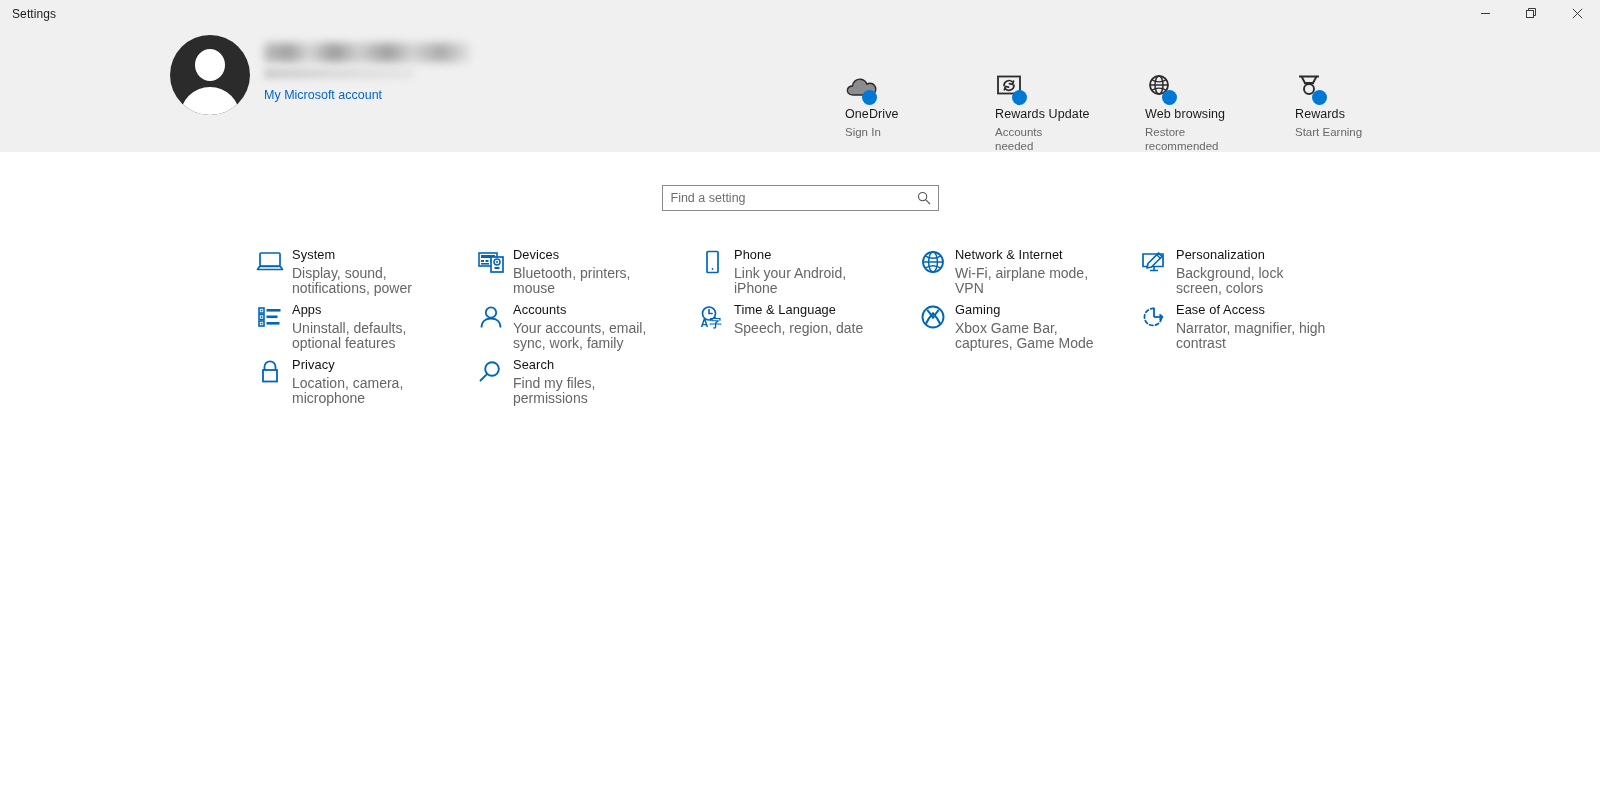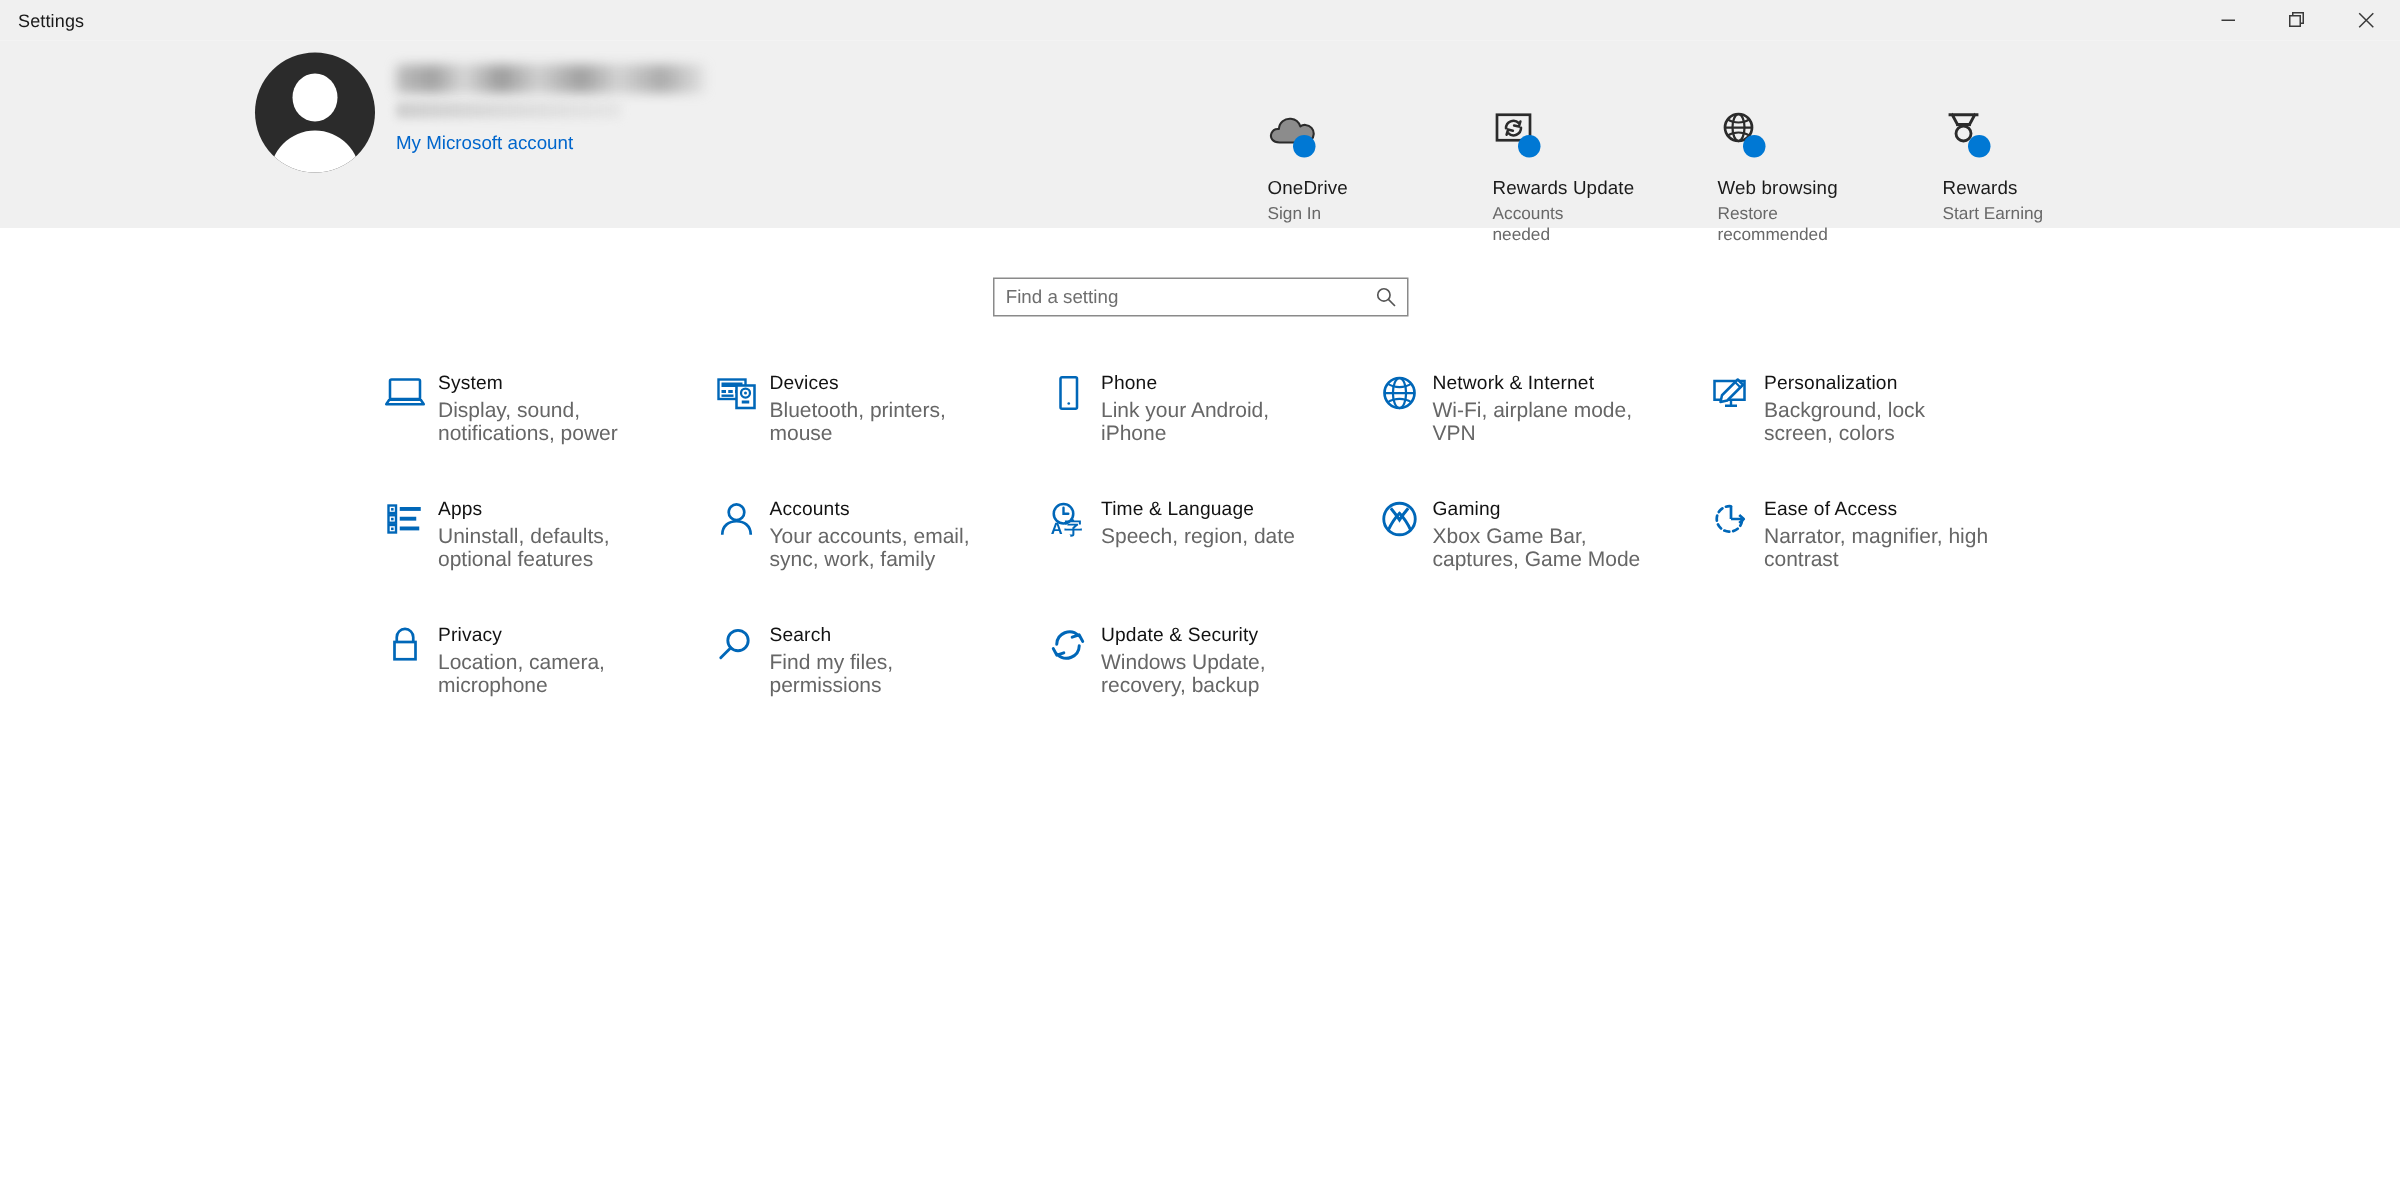--- a/index.html
+++ b/index.html
@@ -148,21 +148,20 @@
     position: absolute;
     width: 15px; height: 15px;
     border-radius: 50%;
     background: #0078d4;
     right: 14px;
     bottom: 2px;
   }
   .htile-title {
     font-size: 12.5px;
     color: #1a1a1a;
-    margin-top: 11px;
     letter-spacing: .1px;
   }
   .htile-sub {
     font-size: 11.5px;
     color: #686868;
     margin-top: 4px;
     line-height: 14px;
     max-width: 82px;
   }
 
@@ -202,21 +201,20 @@
     color: #555;
     pointer-events: none;
   }
 
   
   .grid {
     margin: 33px 0 0 250px;
     width: 1300px;
     display: grid;
     grid-template-columns: repeat(5, 221px);
-    row-gap: 29px;
   }
   .tile {
     display: flex;
     align-items: flex-start;
     cursor: pointer;
     padding: 3px 4px 3px 0;
     max-width: 215px;
   }
   .tile-icon {
     width: 40px;
@@ -522,28 +520,14 @@
         <circle cx="16" cy="10" r="6.8" fill="none" stroke="currentColor" stroke-width="1.9"></circle>
         <line x1="11.2" y1="14.8" x2="4.5" y2="21.5" stroke="currentColor" stroke-width="1.9" stroke-linecap="round"></line>
       </svg>
     </div>
     <div class="tile-body">
       <div class="tile-title">Search</div>
       <div class="tile-sub">Find my files, permissions</div>
     </div>
   </div>
 
-  <div class="tile">
-    <div class="tile-icon">
-      <svg width="30" height="26" viewBox="0 0 30 26">
-        <path d="M22.5 13.5 A8.5 8.5 0 0 1 8 19.3" fill="none" stroke="currentColor" stroke-width="2" stroke-linecap="round"></path>
-        <polyline points="5.2,15.4 7.6,19.8 12.2,18.2" fill="none" stroke="currentColor" stroke-width="2" stroke-linejoin="round" stroke-linecap="round"></polyline>
-        <path d="M7.5 12.5 A8.5 8.5 0 0 1 22 6.7" fill="none" stroke="currentColor" stroke-width="2" stroke-linecap="round"></path>
-        <polyline points="24.8,10.6 22.4,6.2 17.8,7.8" fill="none" stroke="currentColor" stroke-width="2" stroke-linejoin="round" stroke-linecap="round"></polyline>
-      </svg>
-    </div>
-    <div class="tile-body">
-      <div class="tile-title">Update &amp; Security</div>
-      <div class="tile-sub">Windows Update, recovery, backup</div>
-    </div>
-  </div>
 
 </div>
 
 </body></html>

